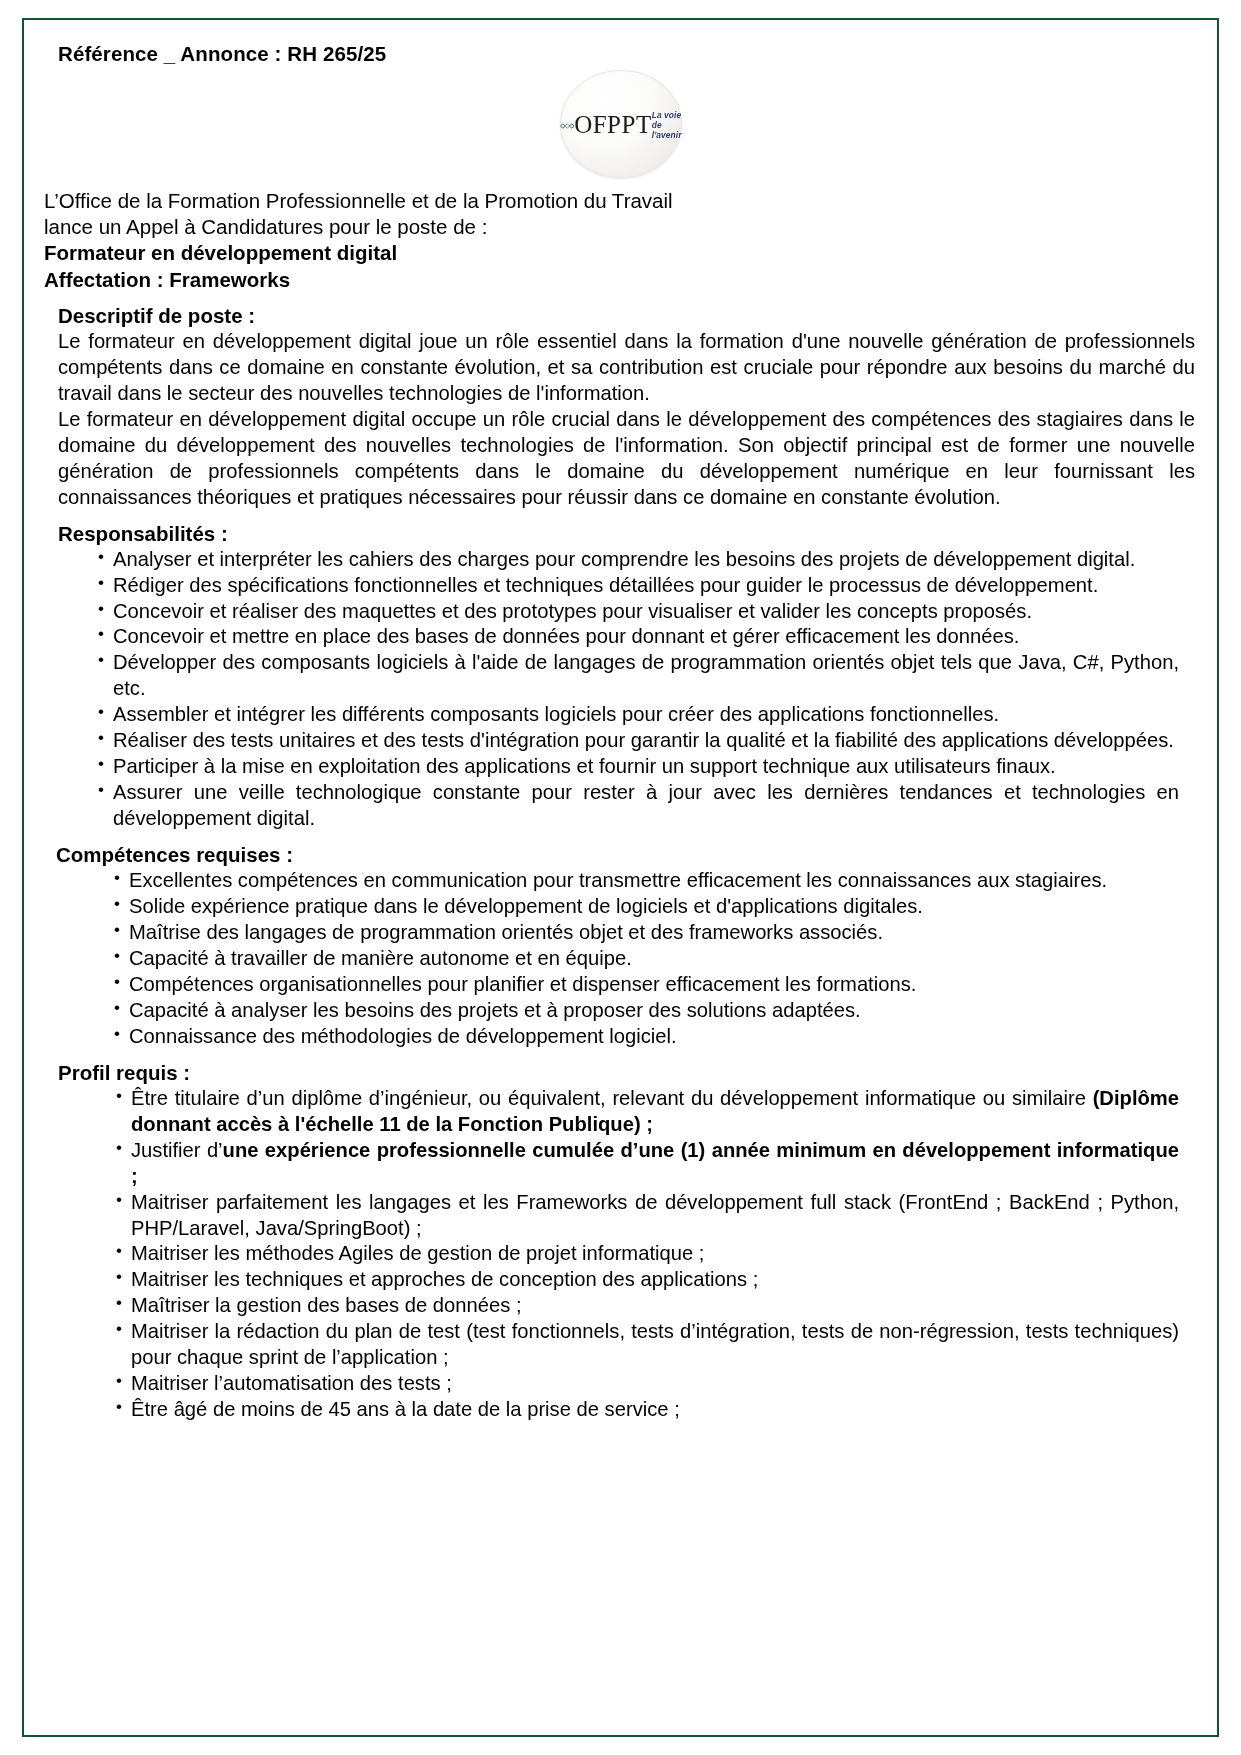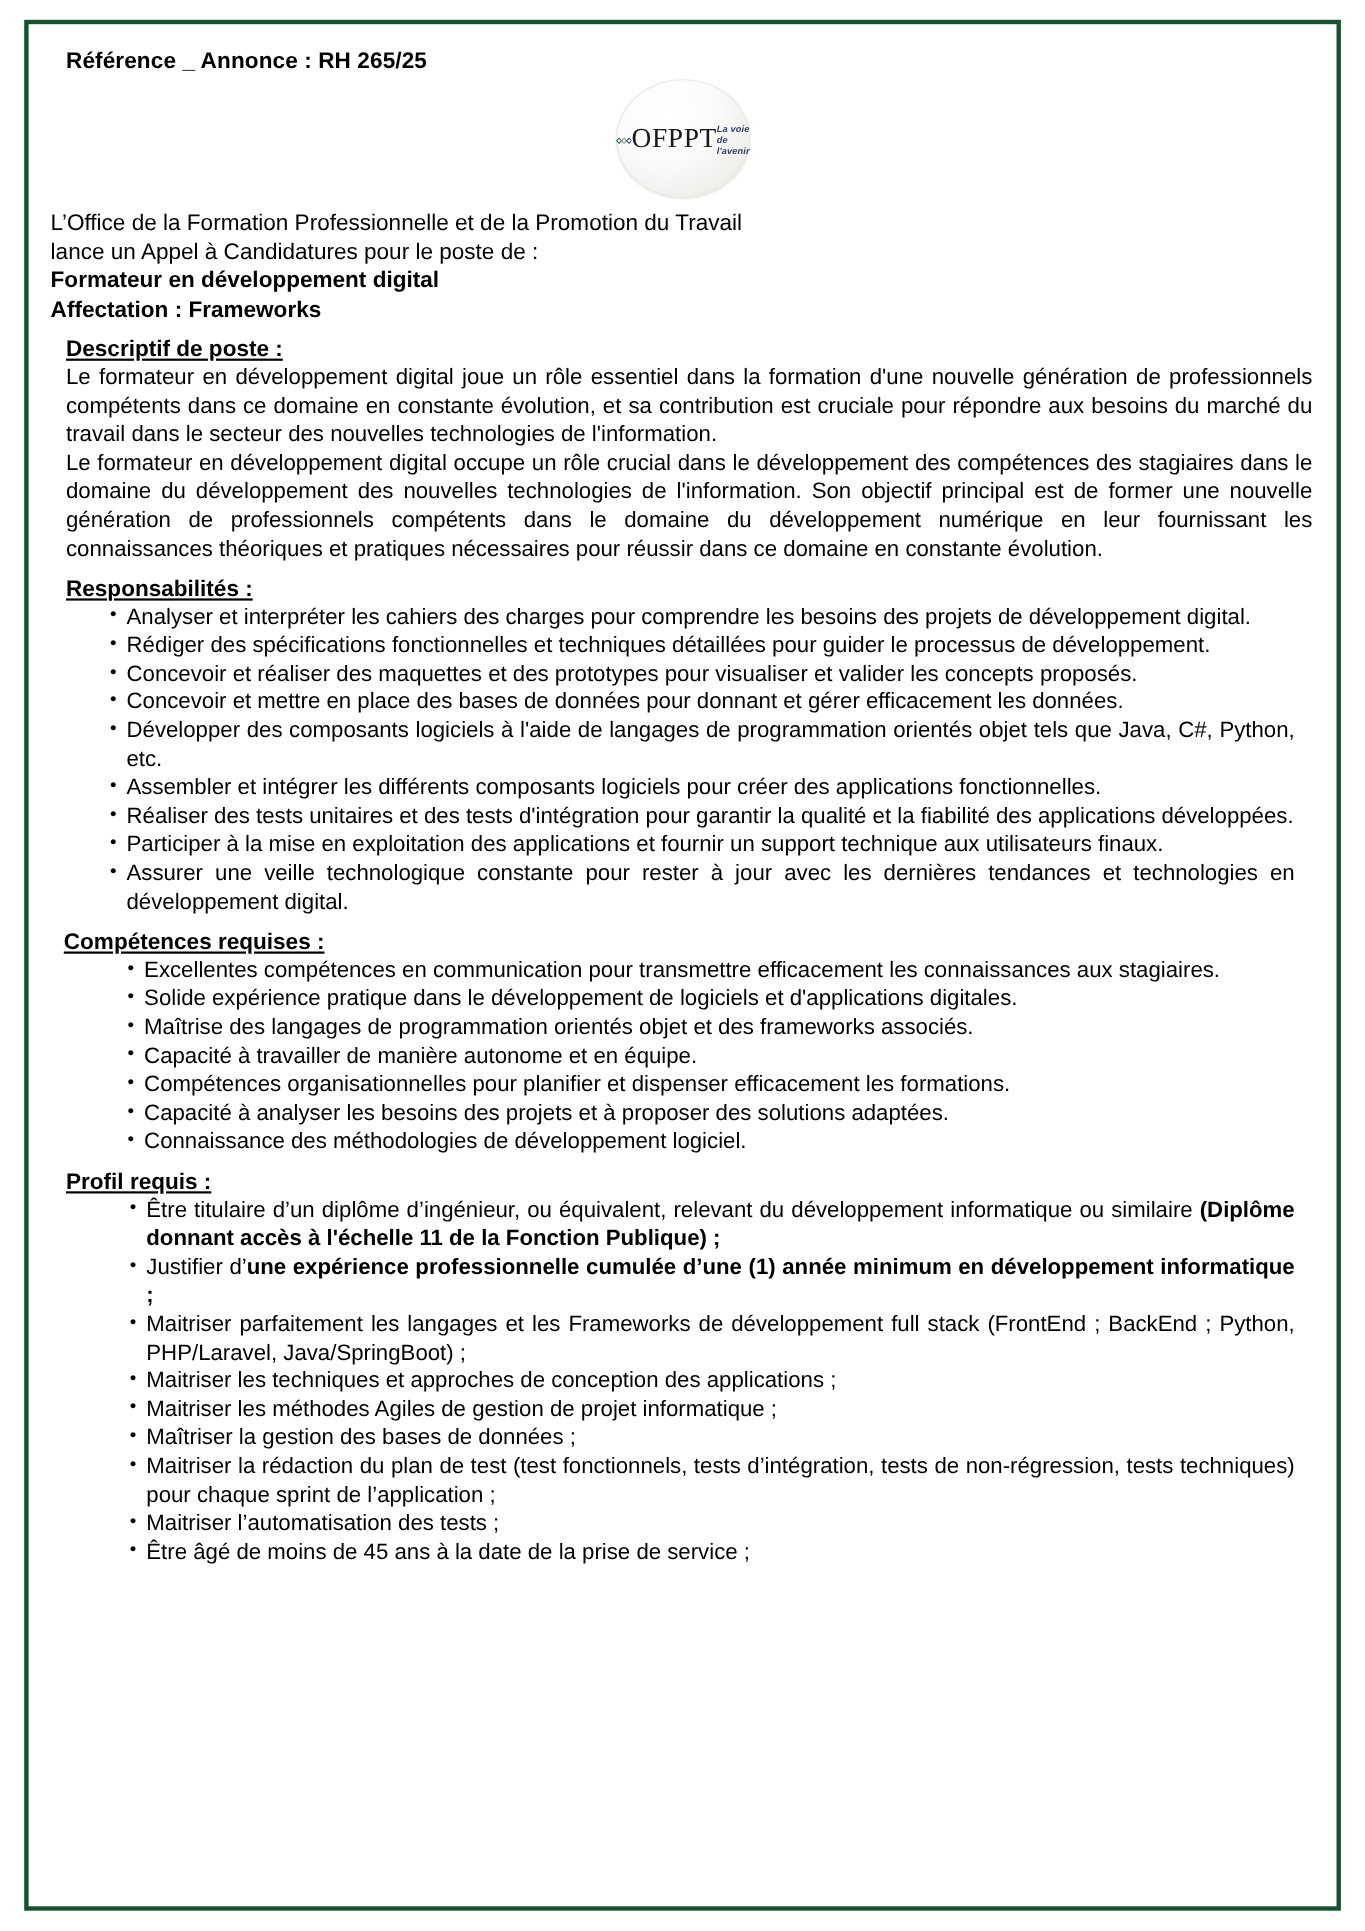--- a/index.html
+++ b/index.html
@@ -16,21 +16,21 @@
     width: 1241px;
     height: 1755px;
     box-sizing: border-box;
     background: #ffffff;
     padding: 18px 22px;
   }
   .frame {
     box-sizing: border-box;
     width: 100%;
     height: 100%;
-    border: 4px solid #14532d;
+    border: 2px solid #14532d;
     padding: 16px 20px 10px 20px;
     position: relative;
     overflow: hidden;
   }
   .ref-line {
     font-size: 20.5px;
     font-weight: bold;
     letter-spacing: 0.1px;
     margin: 6px 0 0 14px;
   }
@@ -80,21 +80,20 @@
     font-size: 20.5px;
     line-height: 1.28;
   }
   .title-block .b { font-weight: bold; }
 
   
   .section { margin-top: 11px; }
   .section-head {
     font-size: 20.5px;
     font-weight: bold;
-    text-decoration: underline;
     text-underline-offset: 2px;
     margin-left: 14px;
     margin-bottom: 1px;
   }
   .section-head.flush { margin-left: 12px; }
 
   p.para {
     font-size: 20.2px;
     line-height: 1.285;
     text-align: justify;
@@ -189,22 +188,22 @@
           <li>Connaissance des méthodologies de développement logiciel.</li>
         </ul>
     </div>
 
     <div class="section">
       <div class="section-head">Profil requis :</div>
       <ul class="bullets indent2">
           <li><span>Être titulaire d’un diplôme d’ingénieur, ou équivalent, relevant du développement informatique ou similaire </span><b>(Diplôme donnant accès à l'échelle 11 de la Fonction Publique) ;</b></li>
           <li><span>Justifier d’</span><b>une expérience professionnelle cumulée d’une (1) année minimum en développement informatique ;</b></li>
           <li><span>Maitriser parfaitement les langages et les Frameworks de développement full stack (FrontEnd ; BackEnd ; Python, PHP/Laravel, Java/SpringBoot) ;</span></li>
+          <li><span>Maitriser les méthodes Agiles de gestion de projet informatique ;</span></li>
           <li><span>Maitriser les techniques et approches de conception des applications ;</span></li>
-          <li><span>Maitriser les méthodes Agiles de gestion de projet informatique ;</span></li>
           <li><span>Maîtriser la gestion des bases de   données ;</span></li>
           <li><span>Maitriser la rédaction du plan de test (test fonctionnels, tests d’intégration, tests de non-régression, tests techniques) pour chaque sprint de l’application ;</span></li>
           <li><span>Maitriser l’automatisation des tests ;</span></li>
           <li><span>Être âgé de moins de 45 ans à la date de la prise de service ;</span></li>
         </ul>
     </div>
 
   </div>
 </div>
 

